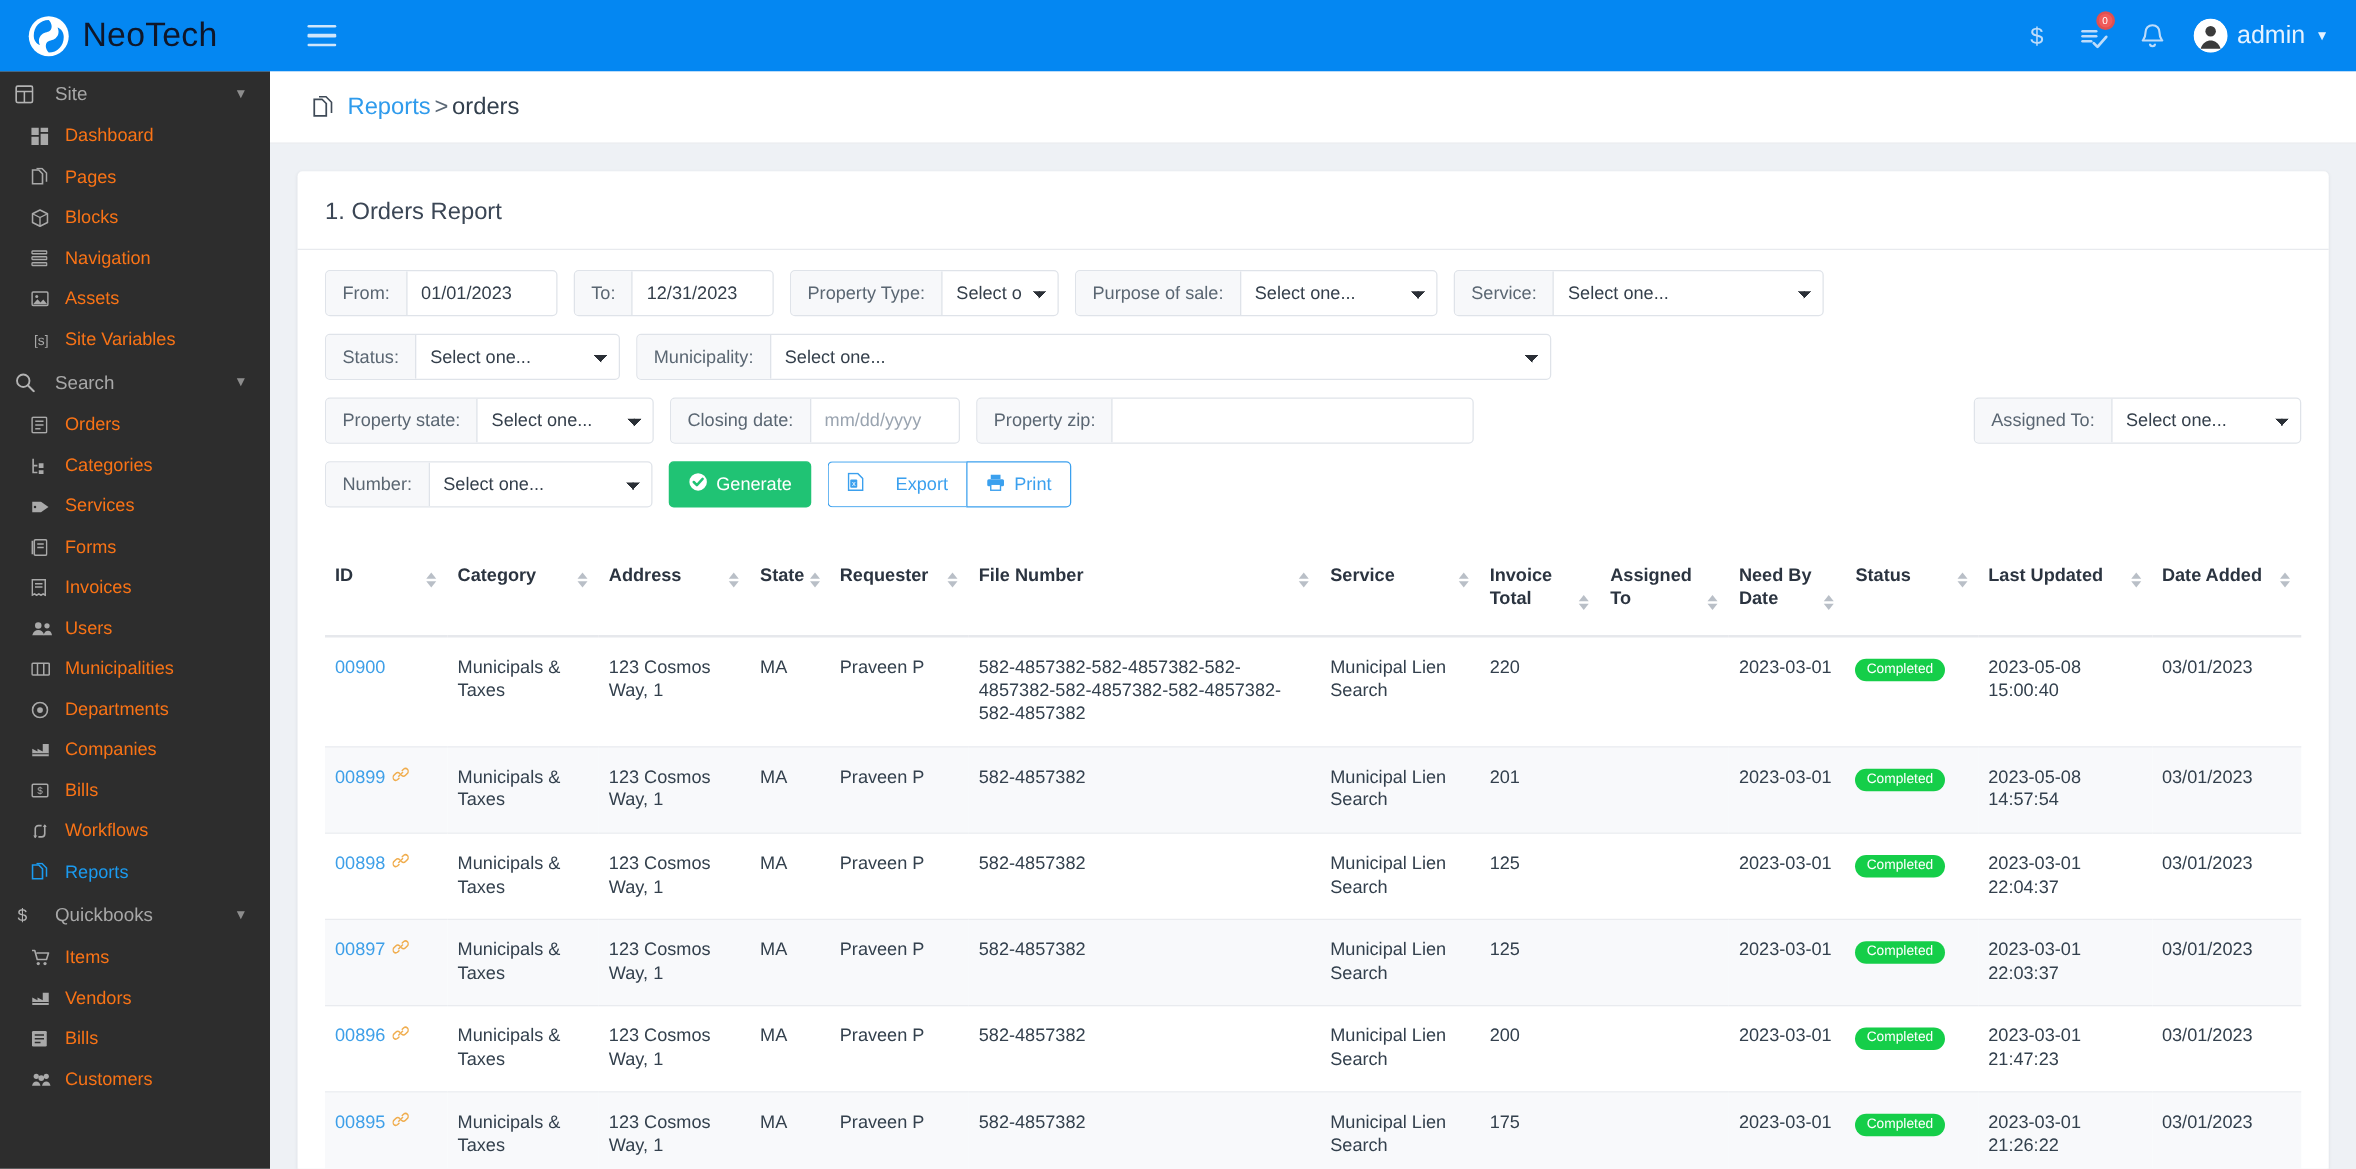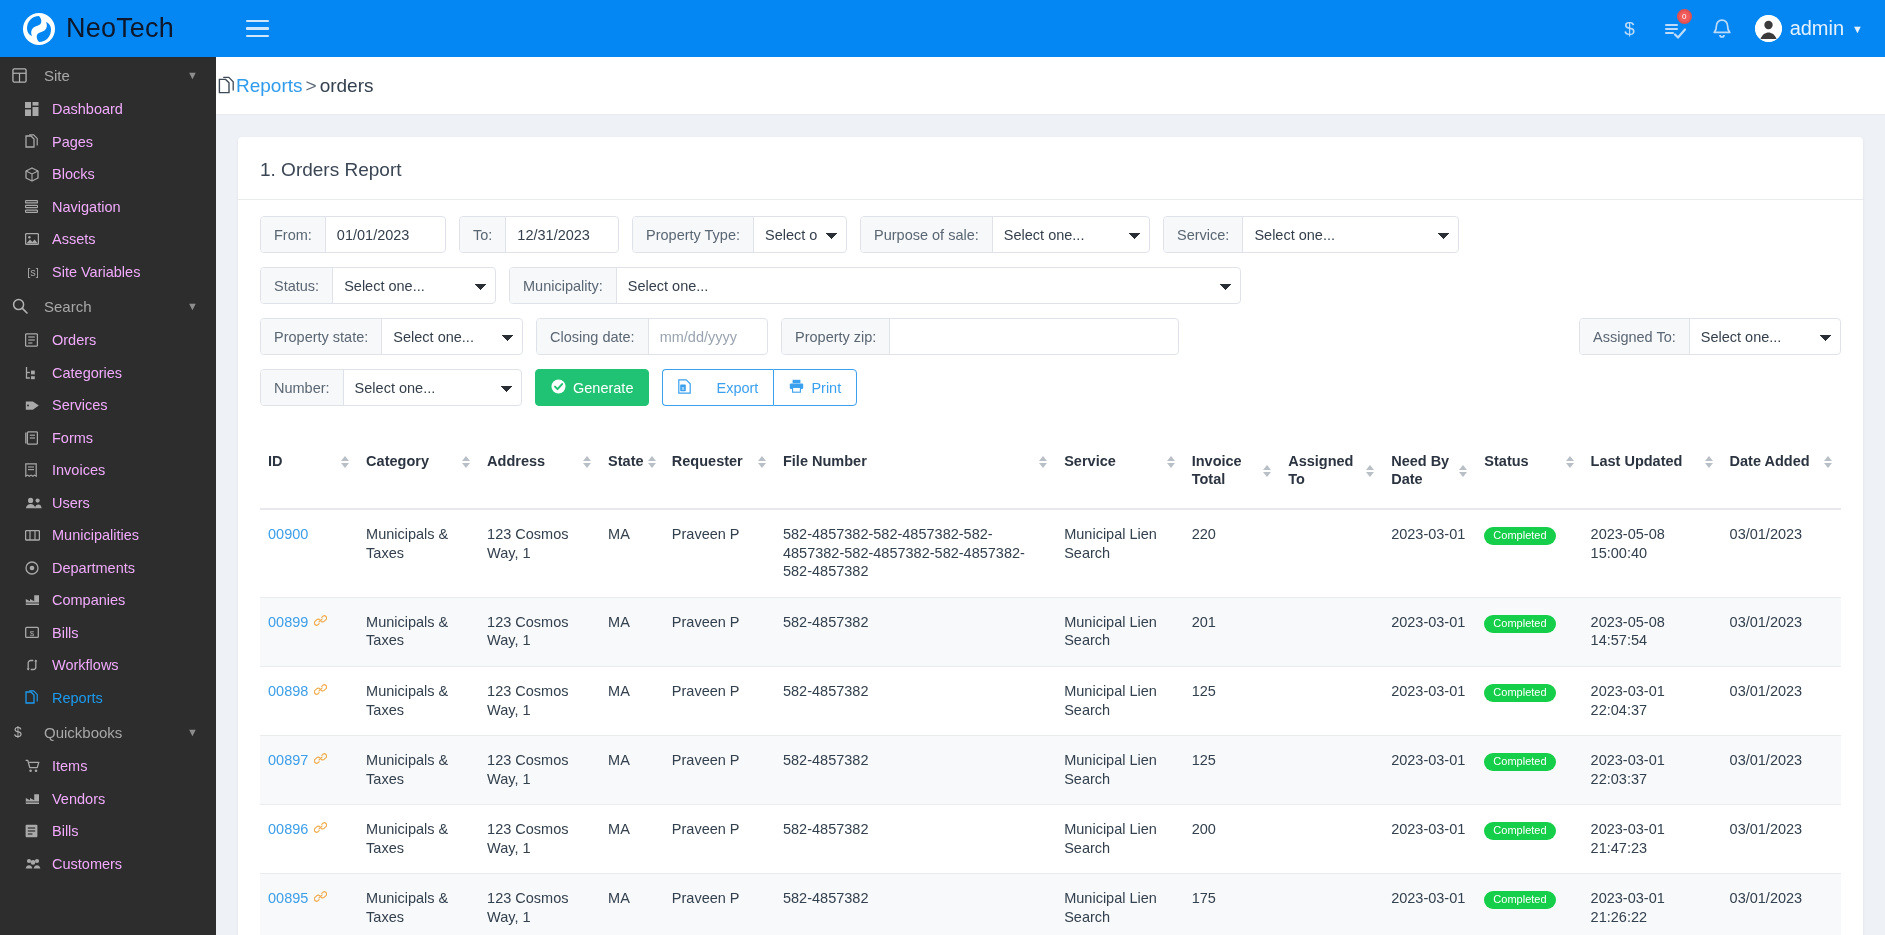--- a/index.html
+++ b/index.html
@@ -82,41 +82,41 @@
   .nav-group-header .ngh-icon {
     width: 24px; flex: 0 0 24px; display: flex;
     align-items: center; justify-content: flex-start;
     color: #b3b3b3;
   }
   .nav-group-header .ngh-label { flex: 1 1 auto; padding-left: 8px; }
   .nav-group-header .ngh-chevron { color: #8d8d8d; font-size: 11px; }
   .nav-item {
     display: flex; align-items: center;
     height: 32.5px; padding-left: 25px;
-    color: #f0abfc; font-size: 14.5px; cursor: pointer;
+    color: #f97316; font-size: 14.5px; cursor: pointer;
     white-space: nowrap;
   }
   .nav-item.active { color: #1b9bf0; }
   .nav-item .ni-icon {
     width: 24px; flex: 0 0 24px;
     display: flex; align-items: center; justify-content: flex-start;
   }
   .nav-item .ni-label { padding-left: 3px; }
   .ni-icon svg { display: block; }
 
   
   #main {
     position: absolute; top: 57px; left: 216px;
     width: 1669px; height: 878px;
     background: #eef1f5; overflow: hidden;
   }
   #breadcrumb-bar {
     height: 58px; background: #ffffff;
     display: flex; align-items: center;
-    padding-left: 2px; 
+    padding-left: 34px; gap: 10px;
     border-bottom: 1px solid #e7e9ed;
   }
   #breadcrumb-icon { color: #3f4a57; display: flex; align-items: center; }
   #breadcrumb-text { font-size: 19px; color: #33404e; }
   #breadcrumb-text .crumb-link { color: #2f9bec; }
   #breadcrumb-text .crumb-sep { color: #5b6876; padding: 0 3px; }
 
   #card {
     margin: 22px 22px 0 22px;
     background: #ffffff;
@@ -182,21 +182,21 @@
   
   #table-wrap { padding: 8px 22px 0 22px; overflow: hidden; }
   table { width: 100%; border-collapse: collapse; table-layout: fixed; }
   thead th {
     text-align: left; vertical-align: top;
     font-size: 14.5px; color: #2b3440; font-weight: bold;
     padding: 14px 8px 20px 8px;
     border-bottom: 2px solid #e6e8ec;
     position: relative;
   }
-  th .th-inner { display: flex; align-items: center; gap: 4px; justify-content: space-between; }
+  th .th-inner { display: flex; align-items: flex-end; gap: 4px; justify-content: space-between; }
   th .th-text { line-height: 1.25; }
   .sorter {
     flex: 0 0 9px; width: 9px; margin-top: 2px;
     display: flex; flex-direction: column; gap: 2px; cursor: pointer;
   }
   .sorter i {
     display: block; width: 0; height: 0;
     border-left: 4.5px solid transparent;
     border-right: 4.5px solid transparent;
   }

